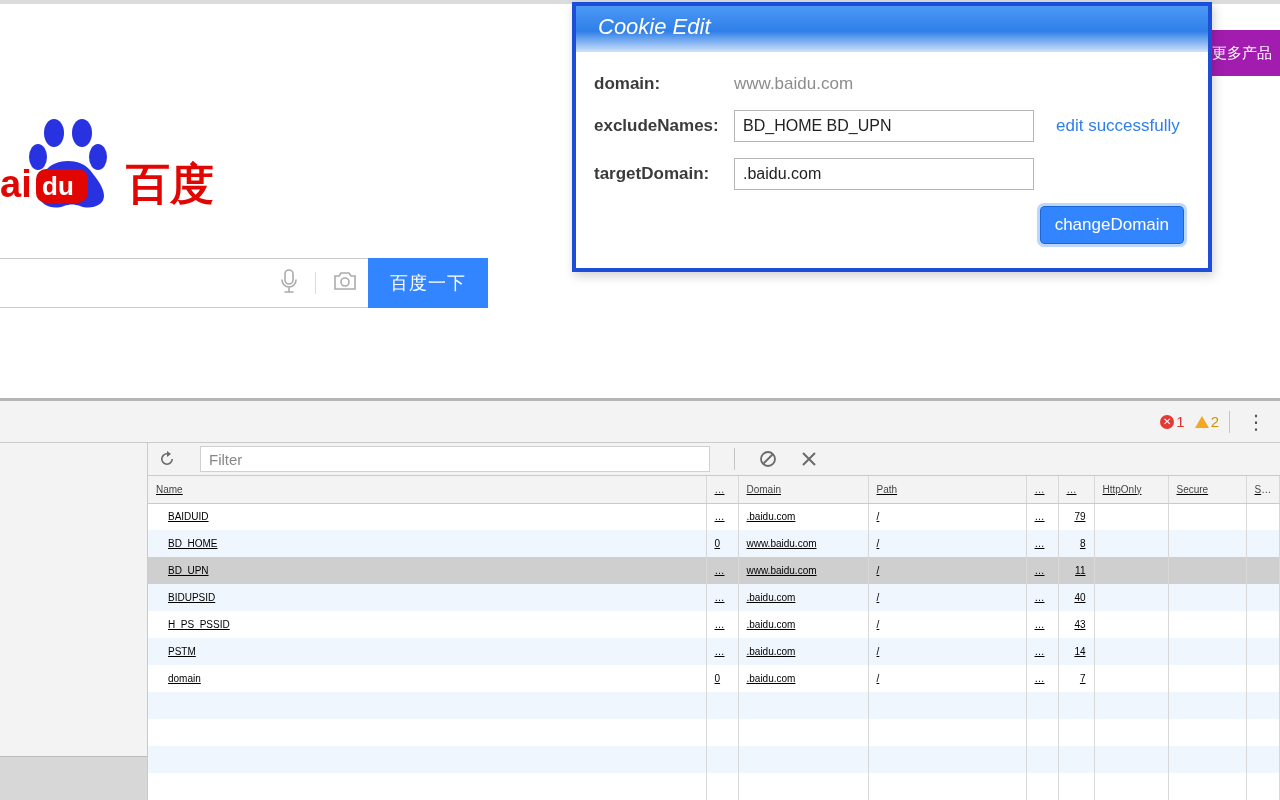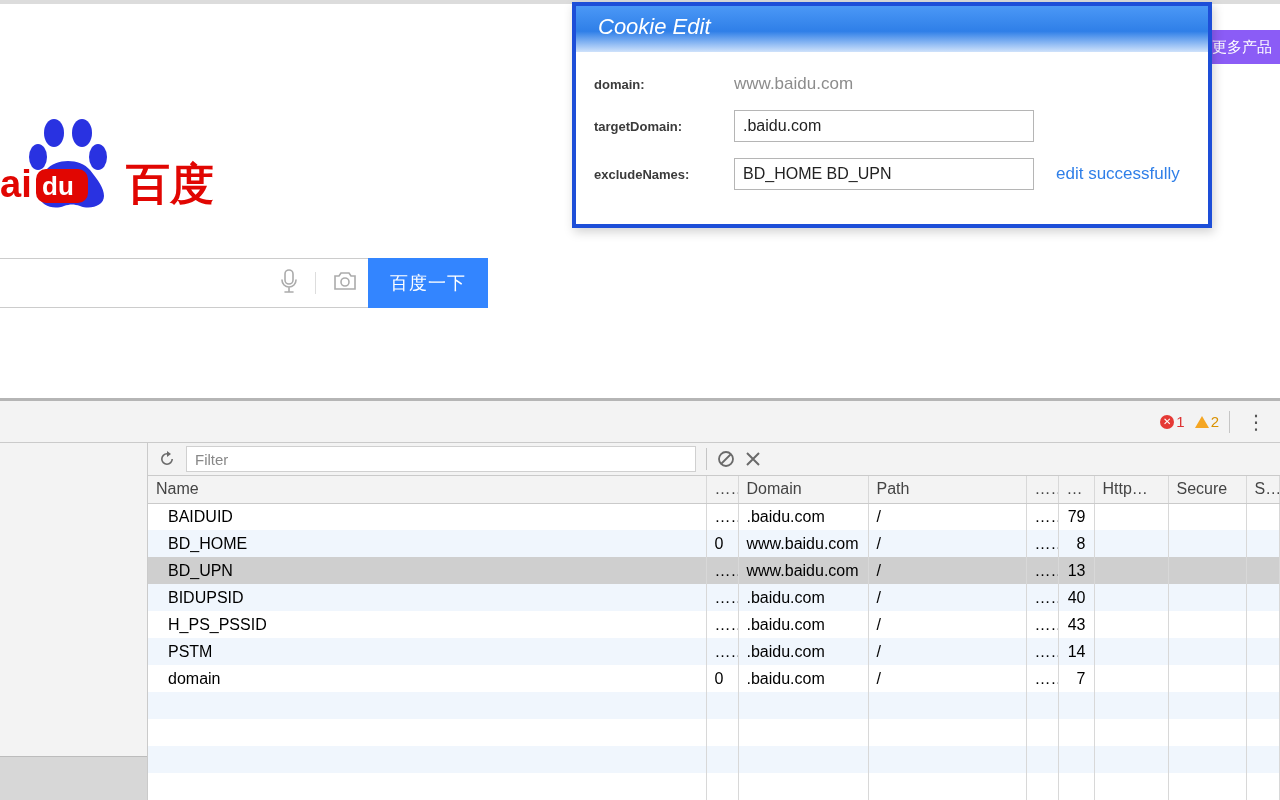--- a/index.html
+++ b/index.html
@@ -25,25 +25,25 @@
   .chrome-top {
     position: absolute;
     top: 0; left: 0; right: 0;
     height: 4px;
     background: #dcdcdc;
   }
 
   .more-products {
     position: absolute;
     top: 30px; right: 0;
-    background: #8b5cf6;
+    background: #a21caf;
     color: #fff;
     font-size: 15px;
     padding: 8px 8px;
-    height: 34px;
+    height: 46px;
     display: flex;
     align-items: center;
   }
 
   
   .logo {
     position: absolute;
     top: 115px;
     left: 0;
     width: 230px;
@@ -108,21 +108,21 @@
     padding: 22px 18px 18px;
   }
   .form-row {
     display: flex;
     align-items: center;
     margin-bottom: 16px;
   }
   .form-label {
     width: 140px;
     color: #3b3b3b;
-    font-size: 13px;
+    font-size: 17px;
     font-weight: 600;
   }
   .form-static {
     color: #8c8c8c;
     font-size: 17px;
   }
   .form-input {
     border: 1px solid #b5b5b5;
     height: 32px;
     width: 300px;
@@ -202,21 +202,21 @@
     min-width: 0;
     background: #fff;
   }
   .dt-filterbar {
     height: 38px;
     background: #f3f3f3;
     border-bottom: 1px solid #cacaca;
     display: flex;
     align-items: center;
     padding: 0 10px;
-    gap: 10px;
+    gap: 24px;
     text-align: right;
   }
   .reload-icn, .no-icn, .x-icn {
     color: #6a6a6a;
     cursor: pointer;
     display:flex; align-items:center; justify-content:center;
   }
   .filter-input {
     flex: 0 0 510px;
     height: 26px;
@@ -226,21 +226,22 @@
     color: #888;
     font-size: 15px;
     display:flex; align-items:center;
   }
   .dt-sep { width:1px; height:22px; background:#c5c5c5; }
 
   table.cookies {
     width: 100%;
     border-collapse: collapse;
     table-layout: fixed;
-    font-size: 16px;
+    font-size: 10px;
+    text-decoration: underline;
   }
   table.cookies th, table.cookies td {
     border-right: 1px solid #d8d8d8;
     padding: 4px 8px;
     text-align: left;
     height: 27px;
     white-space: nowrap;
     overflow: hidden;
     text-overflow: ellipsis;
   }
@@ -316,27 +317,30 @@
   </div>
 
   <div class="popup">
     <div class="popup-title">Cookie Edit</div>
     <div class="popup-body">
       <div class="form-row">
         <div class="form-label">domain:</div>
         <div class="form-static">www.baidu.com</div>
       </div>
       <div class="form-row">
+        <div class="form-label">excludeNames:</div>
+        <input class="form-input" value="BD_HOME BD_UPN" style="">
+        <div class="status-msg">edit successfully</div>
+      </div>
+      <div class="form-row">
         <div class="form-label">targetDomain:</div>
         <input class="form-input" value=".baidu.com" style="">
       </div>
-      <div class="form-row">
-        <div class="form-label">excludeNames:</div>
-        <input class="form-input" value="BD_HOME BD_UPN" style="">
-        <div class="status-msg">edit successfully</div>
+      <div class="popup-actions">
+        <button class="change-btn">changeDomain</button>
       </div>
     </div>
   </div>
 </div>
 
 <div class="devtools">
   <div class="dt-toolbar-top">
     <span class="dt-err">
       <span class="dot-red">✕</span>
       <span>1</span>
@@ -422,21 +426,21 @@
               <td></td>
               <td></td>
               <td></td>
             </tr>
             <tr class="selected">
               <td class="indent">BD_UPN</td>
               <td>…</td>
               <td>www.baidu.com</td>
               <td>/</td>
               <td>…</td>
-              <td class="num">13</td>
+              <td class="num">11</td>
               <td></td>
               <td></td>
               <td></td>
             </tr>
             <tr>
               <td class="indent">BIDUPSID</td>
               <td>…</td>
               <td>.baidu.com</td>
               <td>/</td>
               <td>…</td>

